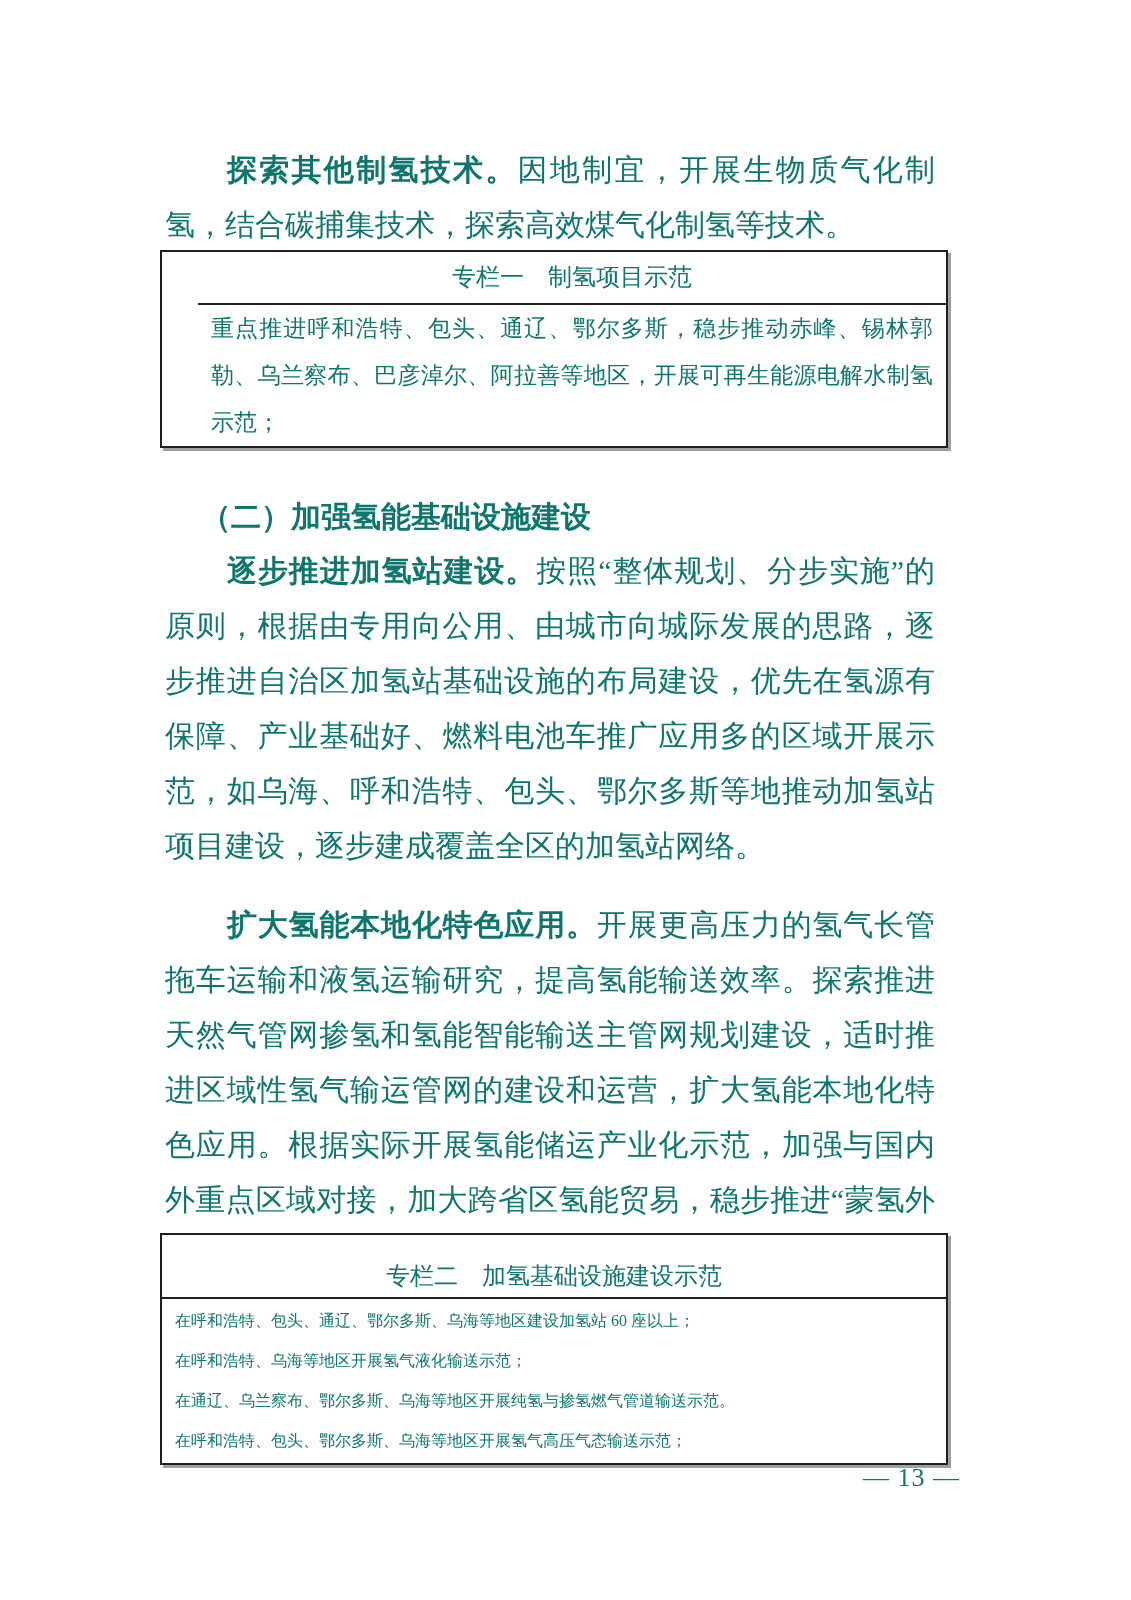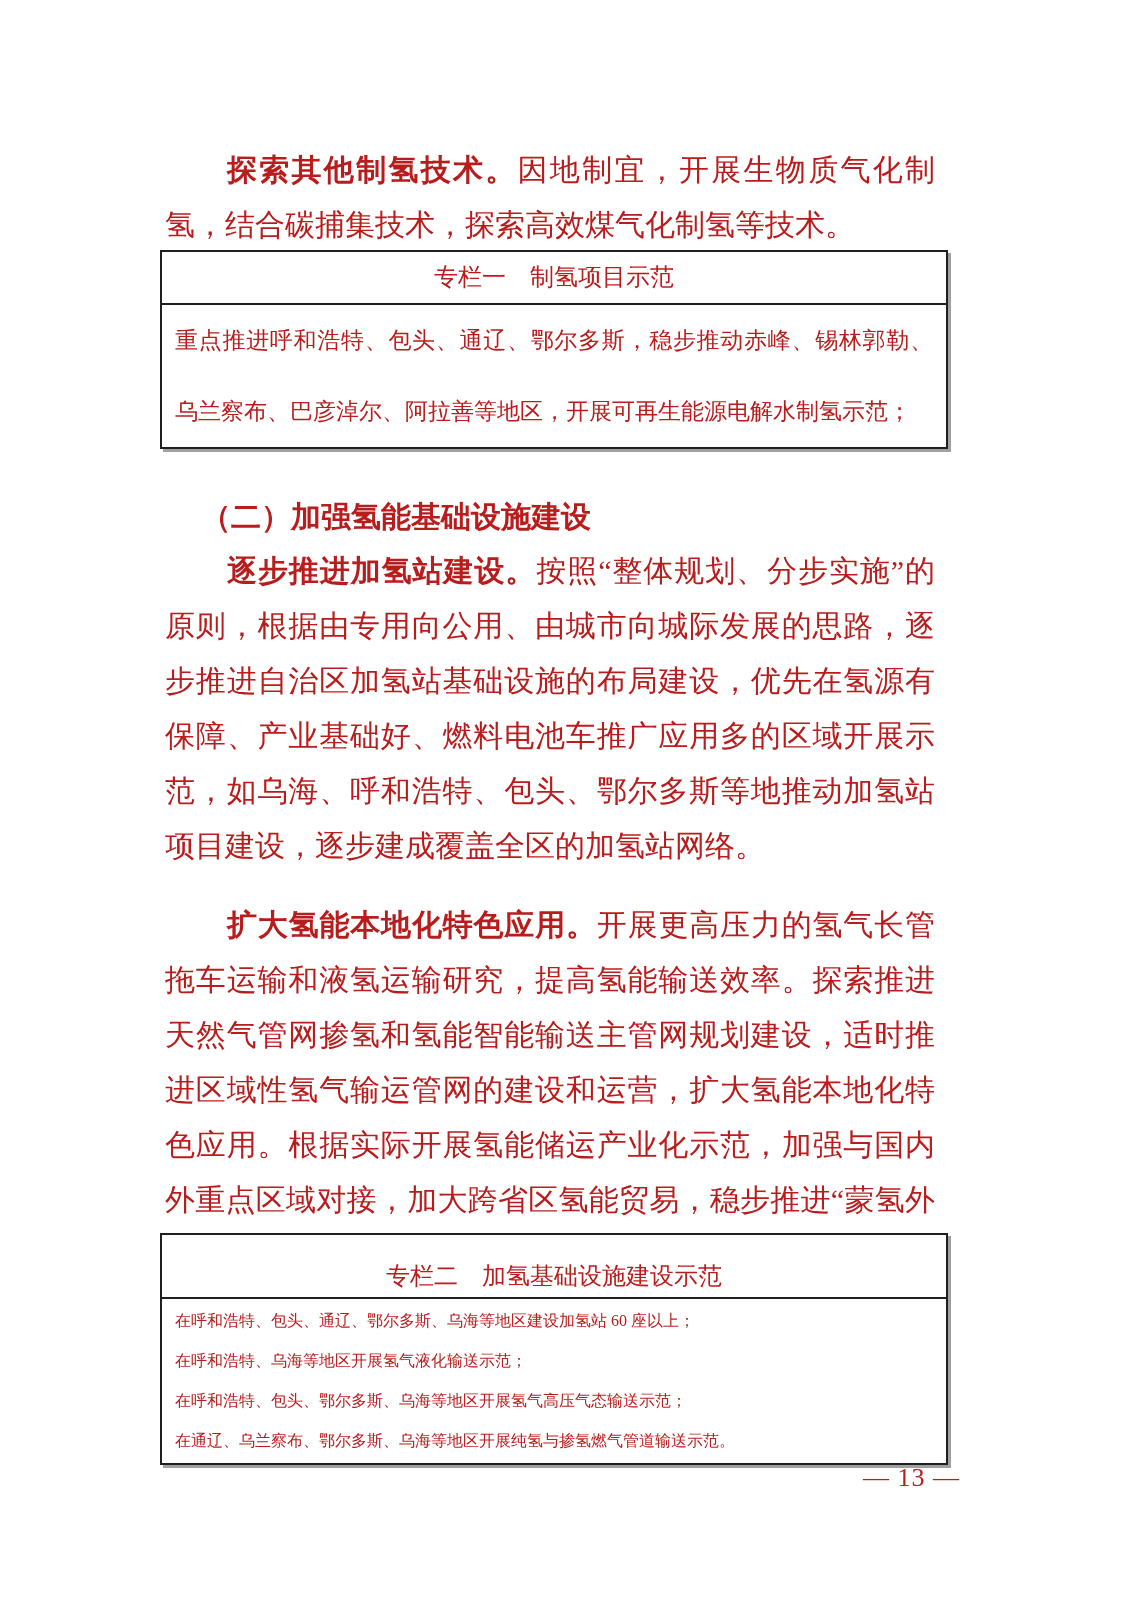--- a/index.html
+++ b/index.html
@@ -3,21 +3,21 @@
 <meta charset="utf-8">
 <style>
   html, body { margin: 0; padding: 0; background: #e8e8e8; }
   .sheet {
     position: relative;
     width: 1131px;
     height: 1600px;
     margin: 0 auto;
     background: #ffffff;
     font-family: "Liberation Serif", "DejaVu Serif", serif;
-    color: #b91c1c;
+    color: #0f766e;
     overflow: hidden;
   }
   .body-text {
     position: absolute;
     left: 165px;
     width: 770px;
     font-size: 30px;
     line-height: 55px;
     text-align: justify;
     text-justify: inter-character;
@@ -38,32 +38,32 @@
   }
   .column-box {
     position: absolute;
     left: 160px;
     width: 788px;
     box-sizing: border-box;
     border: 2px solid #1f1f1f;
     background: #ffffff;
     box-shadow: 3px 3px 0 #a0a0a0;
   }
-  .box-one { top: 250px; }
+  .box-one { top: 250px; padding-left: 36px; }
   .box-two { top: 1233px; }
   .box-title {
     text-align: center;
     font-size: 24px;
     border-bottom: 2px solid #1f1f1f;
     font-weight: 400;
   }
   .box-one .box-title { height: 51px; line-height: 51px; }
   .box-two .box-title { height: 42px; line-height: 42px; margin-top: 20px; }
   .box-body { padding: 0 13px; }
-  .box-one .box-body { font-size: 23px; line-height: 71px; }
+  .box-one .box-body { font-size: 23px; line-height: 47px; }
   .box-two .box-body { font-size: 16px; line-height: 40px; padding-top: 2px; padding-bottom: 2px; }
   .box-item {
     margin: 0;
     text-align: justify;
     text-justify: inter-character;
   }
   .page-number {
     position: absolute;
     top: 1460px;
     right: 171px;
@@ -96,20 +96,20 @@
 
   <p class="body-text indent" style="top:897px;">
     <span class="lead">扩大氢能本地化特色应用。</span><span>开展更高压力的氢气长管拖车运输和液氢运输研究，提高氢能输送效率。探索推进天然气管网掺氢和氢能智能输送主管网规划建设，适时推进区域性氢气输运管网的建设和运营，扩大氢能本地化特色应用。根据实际开展氢能储运产业化示范，加强与国内外重点区域对接，加大跨省区氢能贸易，稳步推进“蒙氢外送”。</span>
   </p>
 
   <div class="column-box box-two">
     <div class="box-title">专栏二　加氢基础设施建设示范</div>
     <div class="box-body">
       <p class="box-item">在呼和浩特、包头、通辽、鄂尔多斯、乌海等地区建设加氢站 60 座以上；</p>
       <p class="box-item">在呼和浩特、乌海等地区开展氢气液化输送示范；</p>
+      <p class="box-item">在通辽、乌兰察布、鄂尔多斯、乌海等地区开展纯氢与掺氢燃气管道输送示范。</p>
       <p class="box-item">在呼和浩特、包头、鄂尔多斯、乌海等地区开展氢气高压气态输送示范；</p>
-      <p class="box-item">在通辽、乌兰察布、鄂尔多斯、乌海等地区开展纯氢与掺氢燃气管道输送示范。</p>
     </div>
   </div>
 
   <div class="page-number">— 13 —</div>
 
 </div>
 
 </body></html>

